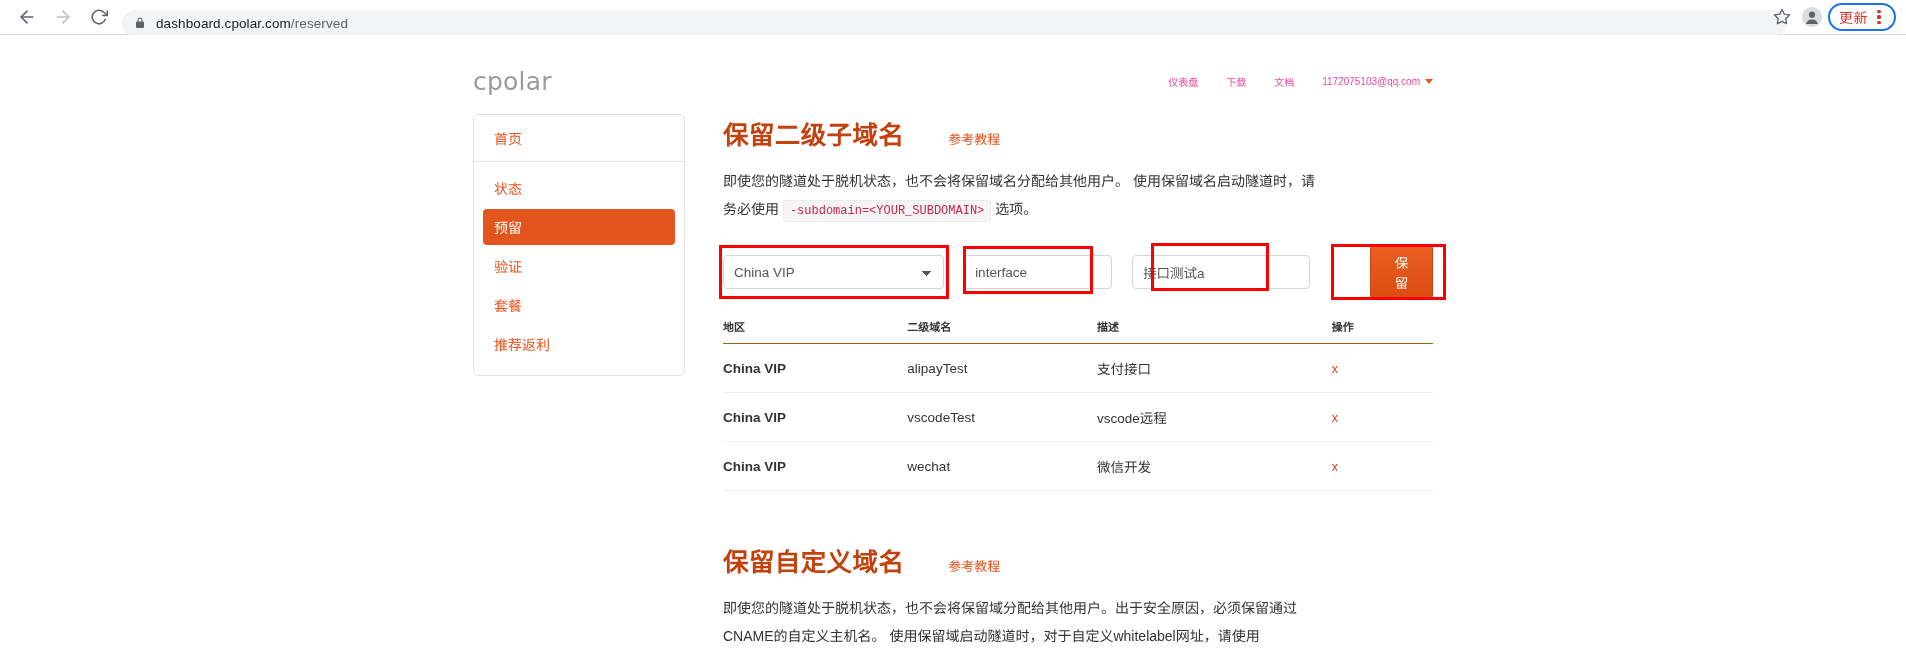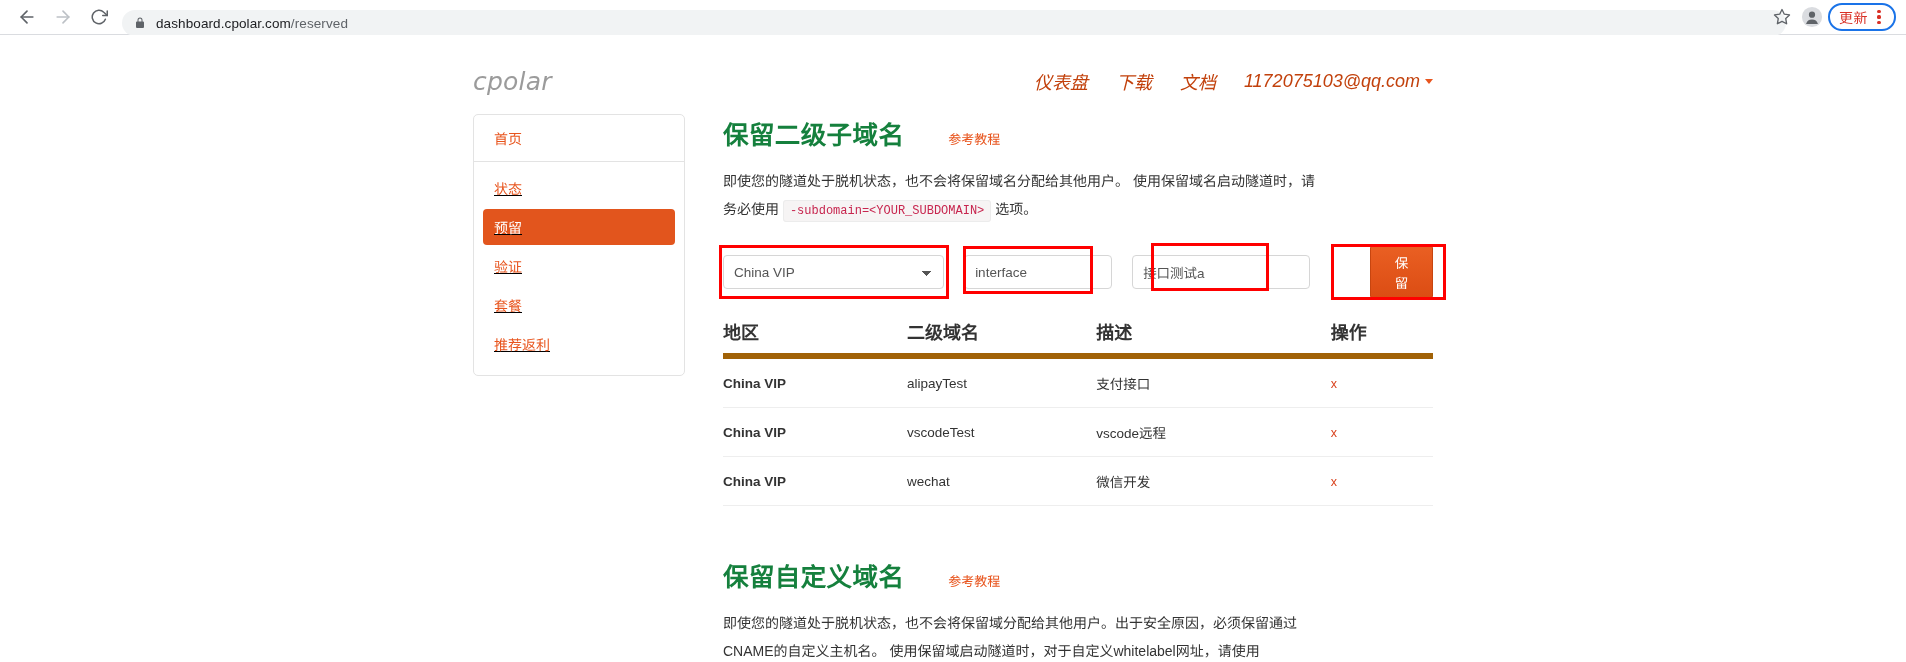--- a/index.html
+++ b/index.html
@@ -99,33 +99,32 @@
     position: relative;
   }
 
   
   .site-header {
     display: flex;
     align-items: center;
     justify-content: space-between;
     padding: 28px 0 0 0;
     height: 64px;
-    font-style: italic;
   }
   .logo {
     font-size: 25px;
     color: #9b9b9b;
     font-family: "DejaVu Sans", sans-serif;
     letter-spacing: 0.2px;
     font-weight: 400;
   }
   .top-nav { display: flex; align-items: center; gap: 28px; }
   .top-nav a {
-    color: #c2410c;
-    font-size: 18px;
+    color: #ec4899;
+    font-size: 10px;
     text-decoration: none;
     white-space: nowrap;
   }
   .caret-down {
     display: inline-block;
     width: 0; height: 0;
     border-left: 4.5px solid transparent;
     border-right: 4.5px solid transparent;
     border-top: 5px solid #e8551e;
     margin-left: 5px;
@@ -142,21 +141,21 @@
     border: 1px solid #e3e3e3;
     border-radius: 5px;
     background: #fff;
     padding: 0;
     overflow: hidden;
   }
   .side-home {
     padding: 13px 20px;
     border-bottom: 1px solid #e3e3e3;
   }
-  .side-list { padding: 8px 9px 10px 9px; text-decoration: underline; }
+  .side-list { padding: 8px 9px 10px 9px; }
   .side-item {
     display: block;
     padding: 8px 11px;
     color: #e8551e;
     font-size: 14px;
     text-decoration: none;
     border-radius: 4px;
     margin-bottom: 3px;
     white-space: nowrap;
   }
@@ -170,21 +169,21 @@
   .main { flex: 1 1 auto; padding-left: 38px; min-width: 0; }
 
   .section-head {
     display: flex;
     align-items: baseline;
     gap: 44px;
   }
   .section-title {
     font-size: 25.5px;
     font-weight: 700;
-    color: #15803d;
+    color: #c2410c;
     margin: 0;
     letter-spacing: 0.4px;
   }
   .ref-link {
     color: #e8551e;
     font-size: 13px;
     text-decoration: none;
     white-space: nowrap;
   }
   .section-desc {
@@ -263,22 +262,22 @@
     border-collapse: collapse;
     margin-top: 14px;
     font-size: 13.5px;
     color: #333;
   }
   table.reserved th {
     text-align: left;
     font-weight: 700;
     padding: 9px 0;
     color: #333;
-    font-size: 18px;
-    border-bottom: 6px solid #a16207;
+    font-size: 11px;
+    border-bottom: 1px solid #a16207;
   }
   table.reserved td {
     padding: 14px 0;
     border-bottom: 1px solid #eeeeee;
     color: #333;
   }
   table.reserved td.region { font-weight: 700; }
   .col1 { width: 215px; }
   .col2 { width: 215px; }
   .col3 { width: 275px; }

